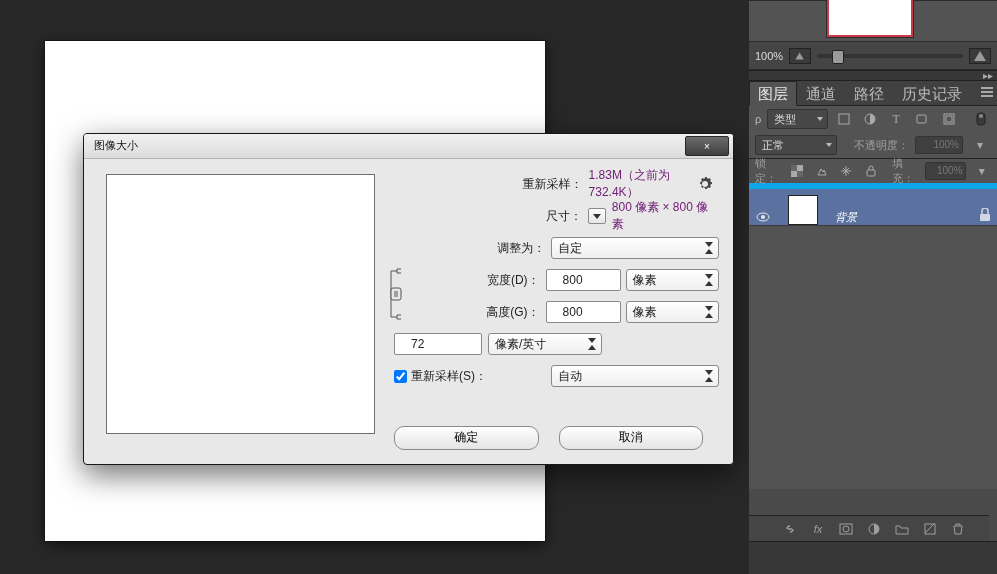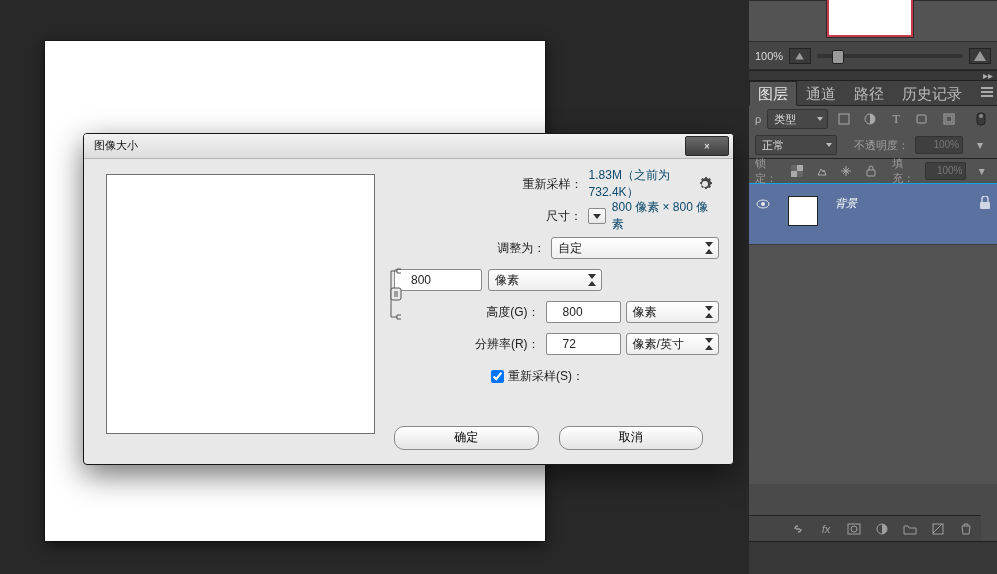--- a/index.html
+++ b/index.html
@@ -11,21 +11,21 @@
 
 .dialog{position:absolute;left:83px;top:133px;width:649px;height:330px;background:#e8e8e8;border:1px solid #171717;box-shadow:0 10px 30px rgba(0,0,0,.55);border-radius:4px;overflow:hidden}
 .titlebar{height:24px;background:linear-gradient(#f2f2f2,#dcdcdc);border-bottom:1px solid #b5b5b5;position:relative}
 .titlebar .title{position:absolute;left:10px;top:4px;color:#111;font-size:11px}
 .titlebar .closebtn{position:absolute;right:4px;top:2px;width:42px;height:18px;background:linear-gradient(#6c6c6c,#3f3f3f);border:1px solid #2a2a2a;border-radius:2px;display:flex;align-items:center;justify-content:center;color:#fff;font-size:10px;cursor:pointer}
 .dlgbody{position:absolute;left:0;top:24px;right:0;bottom:0}
 .preview{position:absolute;left:22px;top:16px;width:267px;height:258px;border:1px solid #6f6f6f;background:#fff}
 .fields{position:absolute;left:310px;top:14px;right:14px;bottom:50px;color:#222}
 .row{display:flex;align-items:center;justify-content:flex-start;margin:0 0 8px 0;height:24px}
 .lblright{width:190px;text-align:right;padding-right:6px}
-.val{color:#0c4a6e}
+.val{color:#701a75}
 .darrow{display:inline-block;width:16px;height:14px;border:1px solid #8a8a8a;background:linear-gradient(#fff,#e6e6e6);border-radius:2px;margin-right:6px;position:relative}
 .darrow::after{content:"";position:absolute;left:4px;top:5px;border-left:4px solid transparent;border-right:4px solid transparent;border-top:5px solid #333}
 .select{height:20px;border:1px solid #8a8a8a;background:linear-gradient(#fff,#efefef);border-radius:3px;padding:0 18px 0 6px;line-height:20px;position:relative;color:#222;cursor:pointer;display:inline-block}
 .select::after{content:"";position:absolute;right:5px;top:4px;width:0;height:0;border-left:4px solid transparent;border-right:4px solid transparent;border-top:5px solid #333}
 .select::before{content:"";position:absolute;right:5px;bottom:4px;width:0;height:0;border-left:4px solid transparent;border-right:4px solid transparent;border-bottom:5px solid #333}
 .numinput{height:20px;border:1px solid #8a8a8a;background:#fff;border-radius:2px;padding:0 16px;line-height:20px;color:#222;display:inline-block;width:54px}
 .gear{position:absolute;right:6px;top:4px;width:16px;height:16px}
 .gear svg{width:16px;height:16px}
 .link{position:absolute;left:303px;top:110px;width:18px;height:52px}
 .link svg{width:18px;height:52px}
@@ -54,30 +54,30 @@
 .tabs .menu span{display:block;width:12px;height:2px;background:#aaa}
 
 .layeropts{background:#535353;border-bottom:1px solid #222}
 .lrow{height:26px;display:flex;align-items:center;padding:0 6px;gap:6px}
 .lrow .selectd{height:18px;border:1px solid #333;background:#474747;border-radius:2px;padding:0 16px 0 6px;line-height:18px;font-size:11px;position:relative;cursor:pointer;color:#ddd}
 .lrow .selectd::after{content:"";position:absolute;right:4px;top:7px;border-left:3px solid transparent;border-right:3px solid transparent;border-top:4px solid #bbb}
 .iconbtn{width:20px;height:18px;border:1px solid transparent;display:flex;align-items:center;justify-content:center;color:#aaa;cursor:pointer;border-radius:2px}
 .lbl2{font-size:11px;color:#9f9f9f}
 .minif{width:40px;height:16px;border:1px solid #333;background:#3f3f3f;border-radius:2px;line-height:16px;text-align:right;padding:0 3px;font-size:10px;color:#777}
 
-.lockrow{height:24px;display:flex;align-items:center;padding:0 6px;gap:6px;background:#535353;border-bottom:1px solid #0ea5e9}
+.lockrow{height:24px;display:flex;align-items:center;padding:0 6px;gap:6px;background:#535353;border-bottom:6px solid #0ea5e9}
 
 .layerlist{background:#535353;height:300px;position:relative}
-.layer{height:36px;background:#5b72a0;display:flex;align-items:flex-start;padding:12px 6px;gap:17px;border-bottom:1px solid #3a3a3a}
+.layer{height:36px;background:#5b72a0;display:flex;align-items:flex-end;padding:0 6px;gap:17px;border-bottom:1px solid #3a3a3a}
 .layer .eye{width:16px;height:16px;cursor:pointer;color:#ddd}
 .layer .thumb2{width:28px;height:28px;background:#fff;border:1px solid #222}
 .layer .nm{font-style:italic;font-size:11px;color:#fff}
 .layer .lockico{margin-left:auto;color:#cfd6e6}
 
-.footbar{position:absolute;left:0;right:16px;bottom:32px;height:26px;background:#454545;border-top:1px solid #222;display:flex;align-items:center;justify-content:flex-end;gap:10px;padding:0 6px}
+.footbar{position:absolute;left:0;right:8px;bottom:32px;height:26px;background:#454545;border-top:1px solid #222;display:flex;align-items:center;justify-content:flex-end;gap:10px;padding:0 22px}
 .footbar .fic{width:18px;height:18px;display:flex;align-items:center;justify-content:center;color:#9f9f9f;cursor:pointer}
 </style>
 </head>
 <body>
 
 <div class="stage">
   <div class="canvas"></div>
 </div>
 
 <div class="dialog">
@@ -107,44 +107,45 @@
         <span class="darrow"></span>
         <span class="val">800 像素 × 800 像素</span>
       </div>
 
       <div class="row">
         <div class="lblright">调整为：</div>
         <span class="select" style="width:178px"><span>自定</span></span>
       </div>
 
       <div class="row">
+        <div class="lblright">宽度(D)：</div>
         <span class="numinput">800</span>
         <span style="width:6px"></span>
         <span class="select" style="width:88px"><span>像素</span></span>
       </div>
 
       <div class="row">
         <div class="lblright">高度(G)：</div>
         <span class="numinput">800</span>
         <span style="width:6px"></span>
         <span class="select" style="width:88px"><span>像素</span></span>
       </div>
 
       <div class="row">
-        <div class="lblright">分辨率(R)：</div>
         <span class="numinput">72</span>
         <span style="width:6px"></span>
         <span class="select" style="width:88px"><span>像素/英寸</span></span>
       </div>
 
       <div class="row">
-        <div class="lblright" style="display:flex;justify-content:flex-end;align-items:center">
+        <div class="lblright" style="display:flex;align-items:center">
           <input type="checkbox" checked="" style="">
           <span>重新采样(S)：</span>
         </div>
+        <span class="select" style="width:178px"><span>自动</span></span>
       </div>
     </div>
 
     <div class="link">
       <svg viewBox="0 0 18 52">
           <path d="M14 1h-4v4h4M14 47h-4v4h4M10 3H4v46h6" fill="none" stroke="#555" stroke-width="1"></path>
           <rect x="4" y="20" width="10" height="12" rx="2" fill="#e8e8e8" stroke="#555"></rect>
           <path d="M8 23v6M10 23v6" stroke="#555"></path>
         </svg>
     </div>

